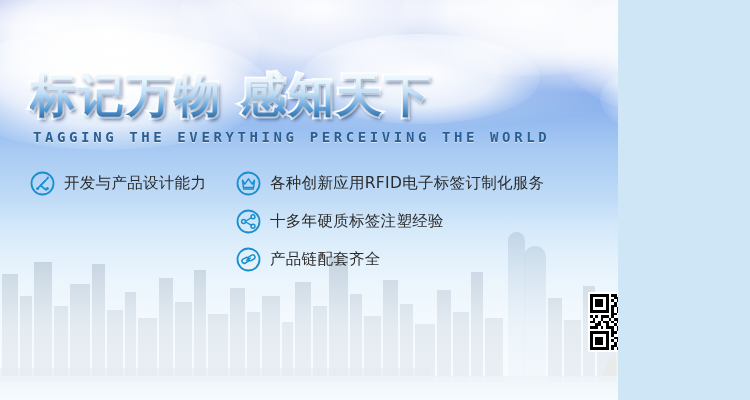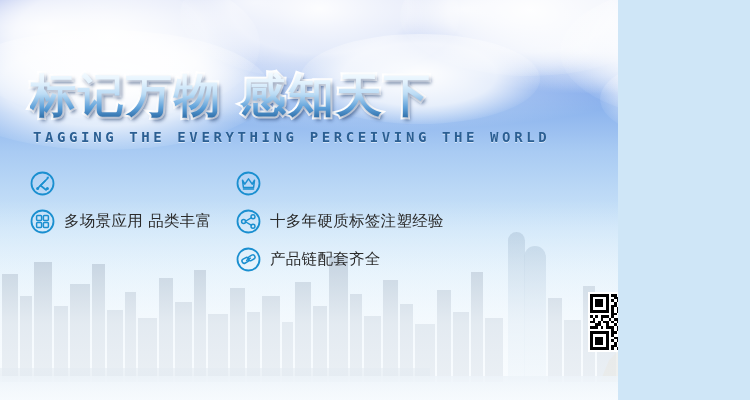--- a/index.html
+++ b/index.html
@@ -202,50 +202,38 @@
             <g stroke="#1a8fd0" stroke-width="1.6" stroke-linecap="round" fill="none">
               <path d="M7.5 17.5 L15 10"></path>
               <path d="M17.5 7.5 L10.5 14.5"></path>
             </g>
             <path d="M15 10 l2.4 -2.4 l-1 -1.6 l2.2 -0.5 l0.5 2.2 l-1.6 -1" fill="#1a8fd0"></path>
             <circle cx="7.6" cy="17.4" r="1.5" fill="#1a8fd0"></circle>
             <circle cx="17.4" cy="17.4" r="1.5" fill="#1a8fd0"></circle>
             <path d="M10.5 14.5 L16.2 19" stroke="#1a8fd0" stroke-width="1.6" stroke-linecap="round" fill="none"></path>
           </svg>
         </span>
+        <span class="feat-label">开发与产品设计能力</span>
       </div>
 
 
-      <div class="feat">
-        <span class="feat-icon">
-          <svg width="25" height="25" viewBox="0 0 25 25">
-            <circle cx="12.5" cy="12.5" r="11" fill="none" stroke="#1a8fd0" stroke-width="1.8"></circle>
-            <g fill="none" stroke="#1a8fd0" stroke-width="1.5">
-              <rect x="6.6" y="6.6" width="5" height="5" rx="1"></rect>
-              <rect x="13.4" y="6.6" width="5" height="5" rx="1"></rect>
-              <rect x="6.6" y="13.4" width="5" height="5" rx="1"></rect>
-              <rect x="13.4" y="13.4" width="5" height="5" rx="1"></rect>
-            </g>
-          </svg>
-        </span>
-        <span class="feat-label">多场景应用 品类丰富</span>
-      </div>
 
     </div>
 
     <div class="col col-right">
 
       <div class="feat">
         <span class="feat-icon">
           <svg width="25" height="25" viewBox="0 0 25 25">
             <circle cx="12.5" cy="12.5" r="11" fill="none" stroke="#1a8fd0" stroke-width="1.8"></circle>
             <path d="M6.5 9.2 L8.8 13.2 L12.5 7.8 L16.2 13.2 L18.5 9.2 L17.6 16.4 L7.4 16.4 Z" fill="none" stroke="#1a8fd0" stroke-width="1.5" stroke-linejoin="round"></path>
             <line x1="7.4" y1="18" x2="17.6" y2="18" stroke="#1a8fd0" stroke-width="1.4" stroke-linecap="round"></line>
           </svg>
         </span>
+        <span class="feat-label">各种创新应用RFID电子标签订制化服务</span>
       </div>
 
       <div class="feat">
         <span class="feat-icon">
           <svg width="25" height="25" viewBox="0 0 25 25">
             <circle cx="12.5" cy="12.5" r="11" fill="none" stroke="#1a8fd0" stroke-width="1.8"></circle>
             <g stroke="#1a8fd0" stroke-width="1.4" fill="none">
               <line x1="9" y1="12.5" x2="16" y2="8.4"></line>
               <line x1="9" y1="12.5" x2="16" y2="16.6"></line>
             </g>

